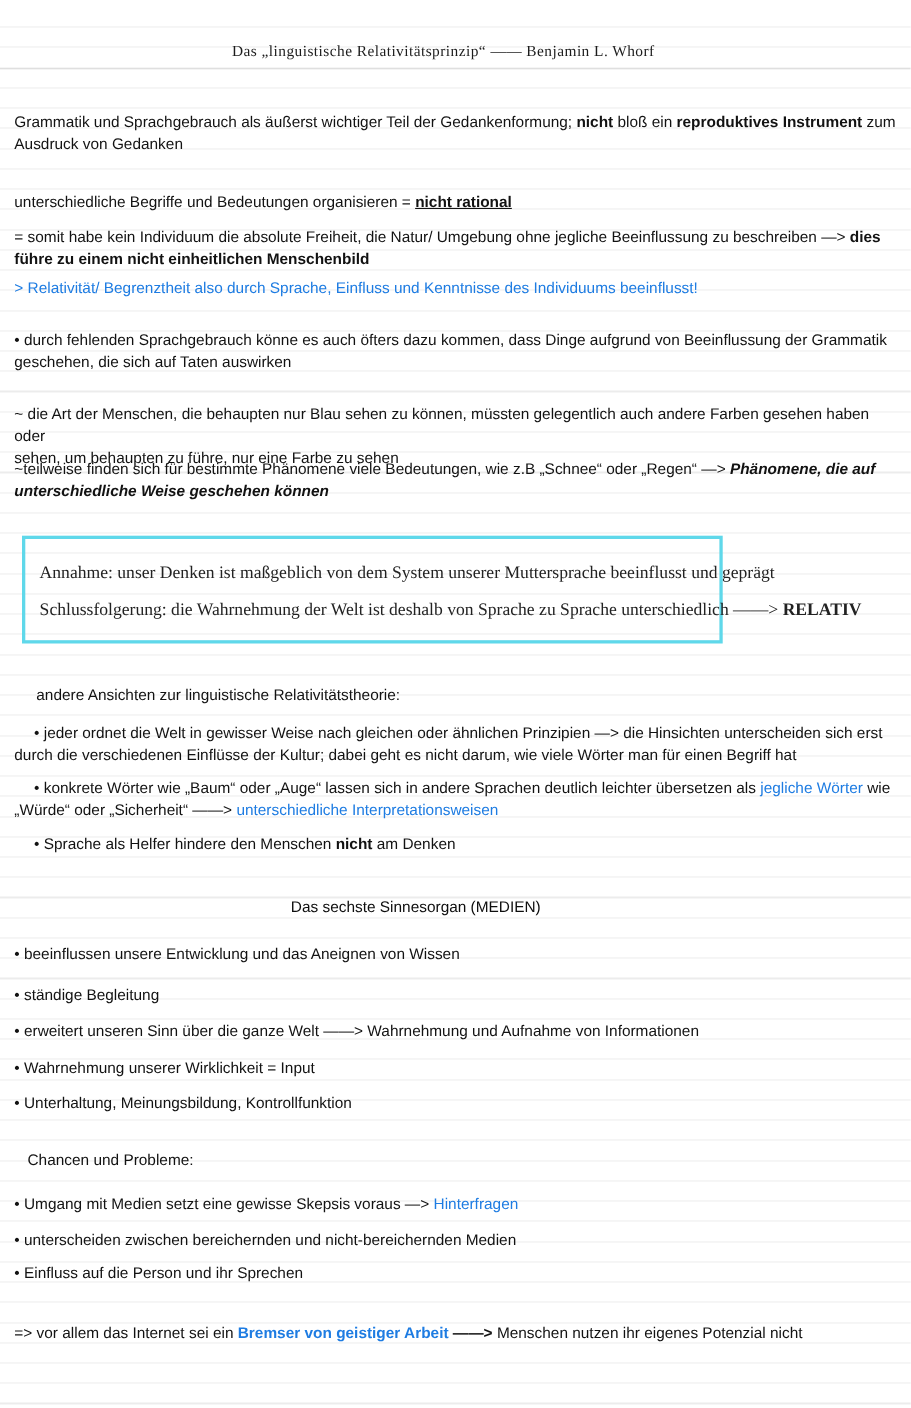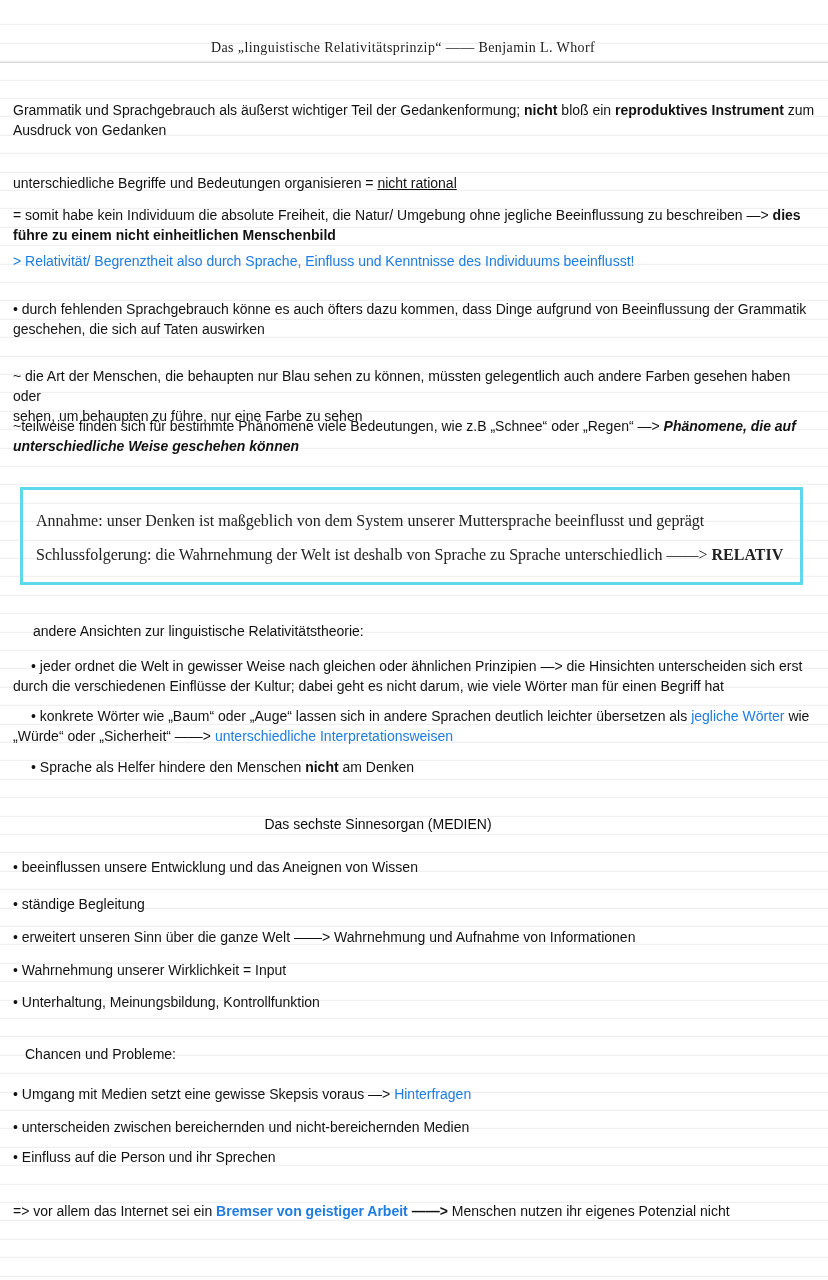--- a/index.html
+++ b/index.html
@@ -32,28 +32,28 @@
   }
   .para{
     position:absolute;
     left:13px;width:806px;
     line-height:20px;
   }
   .indent{ text-indent:18px; }
   .pos-andere{ left:33px; }
   .pos-chancen{ left:25px; }
   .seg-b{ font-weight:bold; }
-  .seg-bu{ font-weight:normal; text-decoration:underline; }
+  .seg-bu{ font-weight:bold; text-decoration:underline; }
   .seg-bi{ font-weight:bold; font-style:italic; }
   .seg-blue{ color:#1e7ce2; }
   .seg-blueb{ color:#1e7ce2; font-weight:bold; }
   .highlight-box{
     position:absolute;
     left:20px;top:487px;
-    width:783px;height:98px;
+    width:637px;height:98px;
     box-sizing:border-box;
     border:3px solid #5fd8ea;
     background:transparent;
     padding-left:12px;
   }
   .box-line{
     position:absolute;left:13px;width:750px;
     font-family:"Liberation Serif", serif;
     font-size:16px;
     color:#222222;

